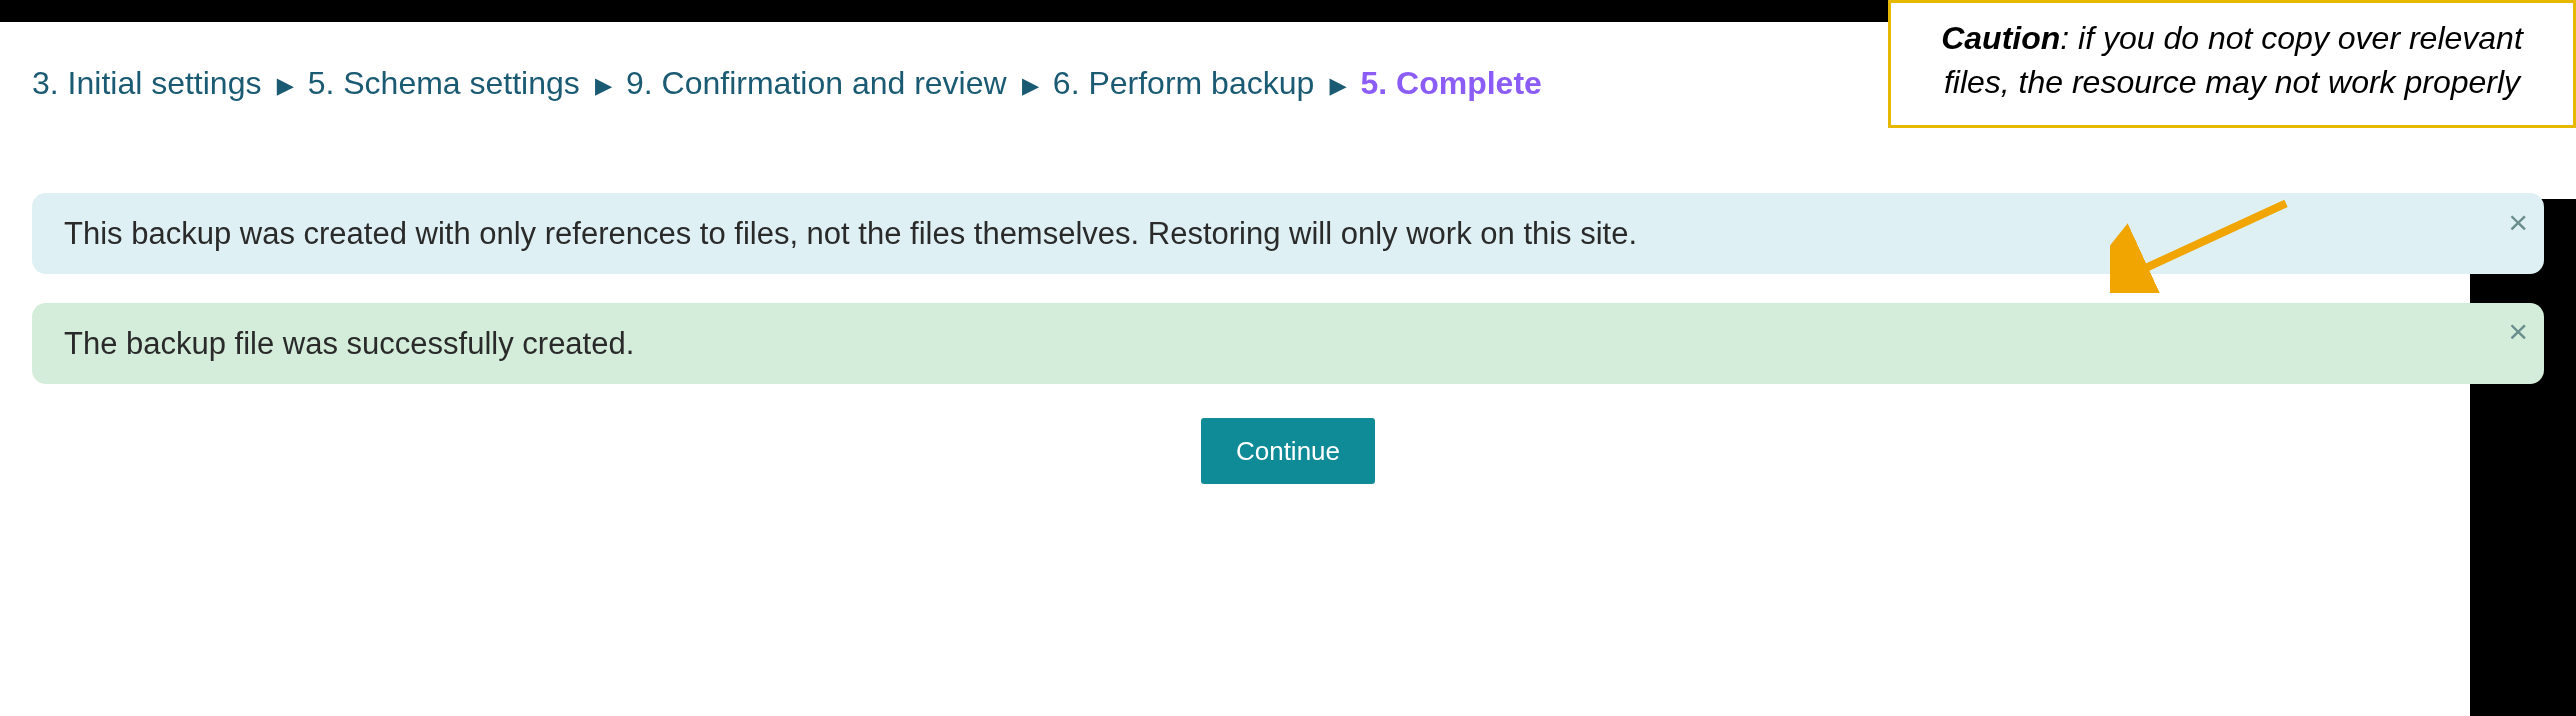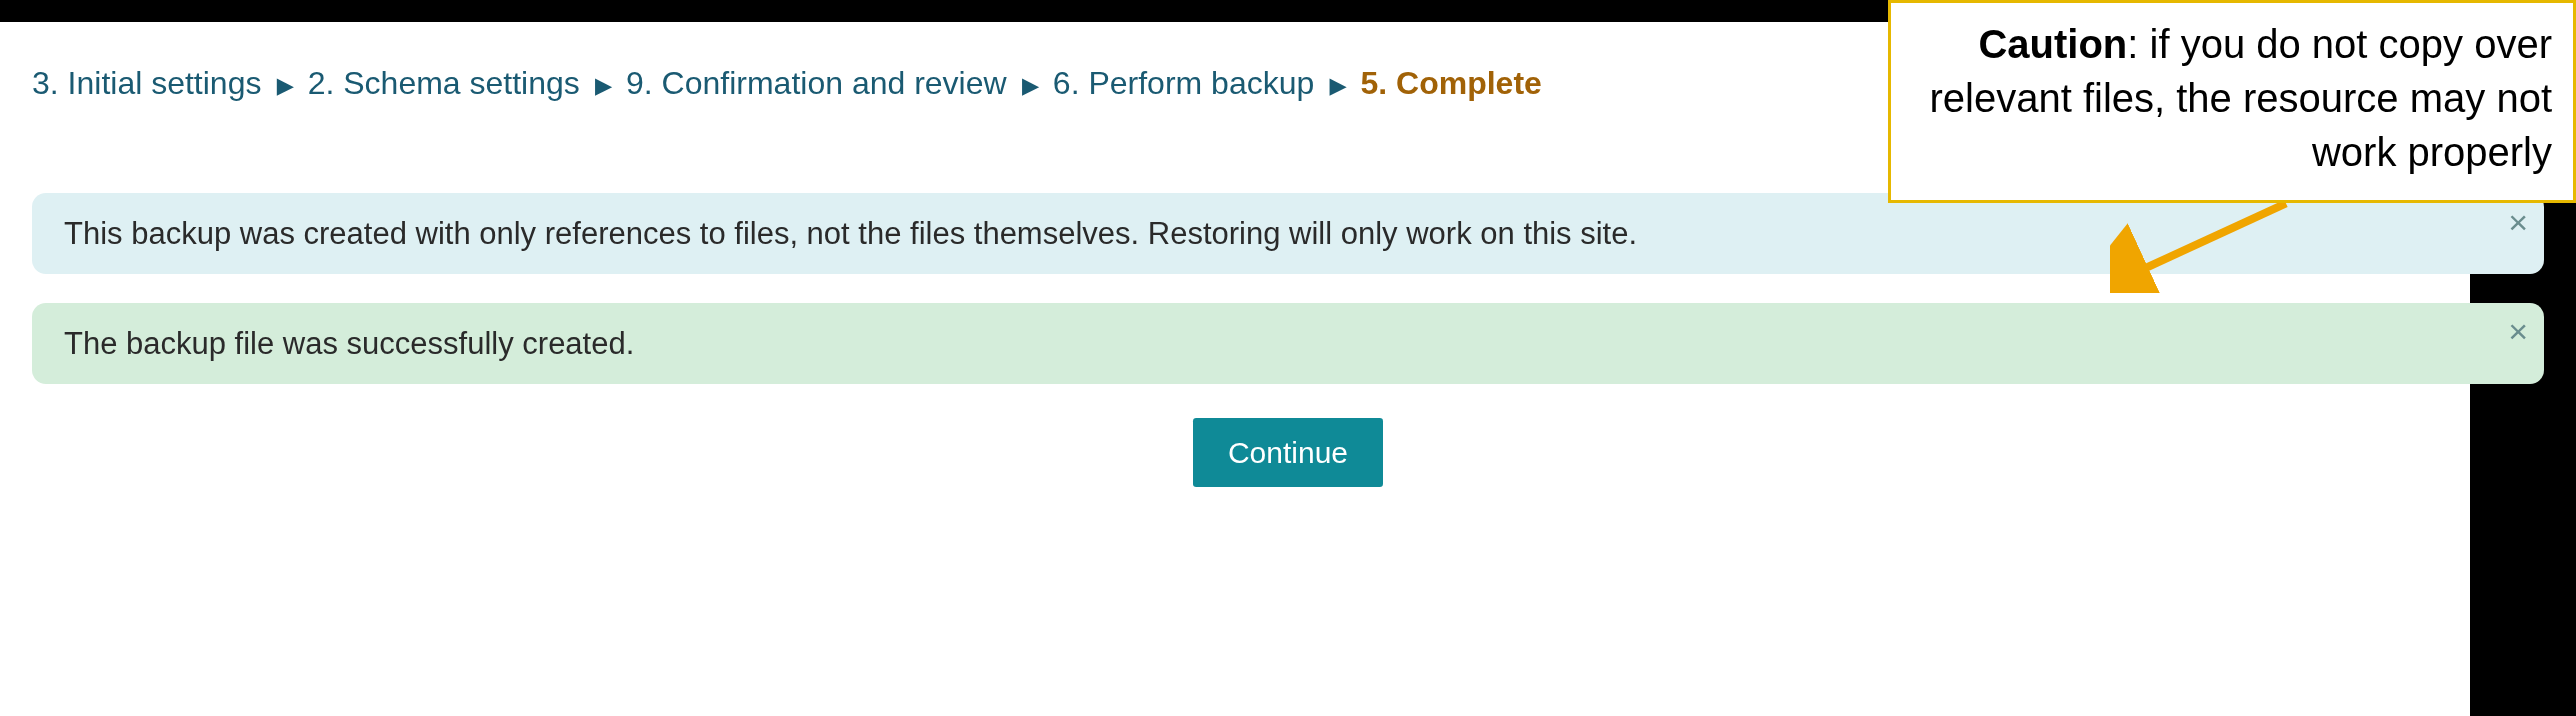--- a/index.html
+++ b/index.html
@@ -25,21 +25,21 @@
       font-size: 32px;
     }
     .breadcrumb .sep {
       display: inline-block;
       margin: 0 4.8px 0 6.4px;
       font-size: 22.4px;
       vertical-align: middle;
     }
     .breadcrumb .step { }
     .breadcrumb .active {
-      color: #a16207;
+      color: #8b5cf6;
       font-weight: 700;
     }
     .alert {
       position: relative;
       border-radius: 14px;
       padding: 22.4px 48px 22.4px 32px;
       margin-top: 29px;
       font-size: 31px;
       color: #2a2a2a;
     }
@@ -65,39 +65,40 @@
     }
     .btn-row {
       text-align: center;
       margin-top: 34px;
     }
     .btn-primary {
       background: #0f8a97;
       color: #fff;
       border: none;
       padding: 17.6px 35px;
-      font-size: 30px;
+      font-size: 26px;
       border-radius: 3.2px;
       cursor: pointer;
       text-align: center;
     }
     
     .callout {
       position: absolute;
       top: 0;
       right: 0;
       width: 688px;
       background: #fff;
       border: 3.2px solid #e6b800;
       padding: 14.4px 21px 21px 21px;
-      text-align: right;
-      font-size: 40px;
+      text-align: center;
+      font-size: 32px;
       color: #000;
       line-height: 1.35;
       z-index: 10;
+      font-style: italic;
     }
     .callout b { font-weight: 700; }
     .arrow {
       position: absolute;
       top: 197px;
       left: 2110px;
       width: 192px;
       height: 96px;
       z-index: 9;
       pointer-events: none;
@@ -115,21 +116,21 @@
 <body>
 
 <div class="topbar"></div>
 <div class="rightblack"></div>
 
 <div class="content">
 
   <div class="breadcrumb">
     <span class="step">3. Initial settings</span>
     <span class="sep">▶</span>
-    <span class="step">2. Schema settings</span>
+    <span class="step">5. Schema settings</span>
     <span class="sep">▶</span>
     <span class="step">9. Confirmation and review</span>
     <span class="sep">▶</span>
     <span class="step">6. Perform backup</span>
     <span class="sep">▶</span>
     <span class="step active">5. Complete</span>
   </div>
 
   <div class="alert alert-info">
     <span>This backup was created with only references to files, not the files themselves. Restoring will only work on this site.</span>

